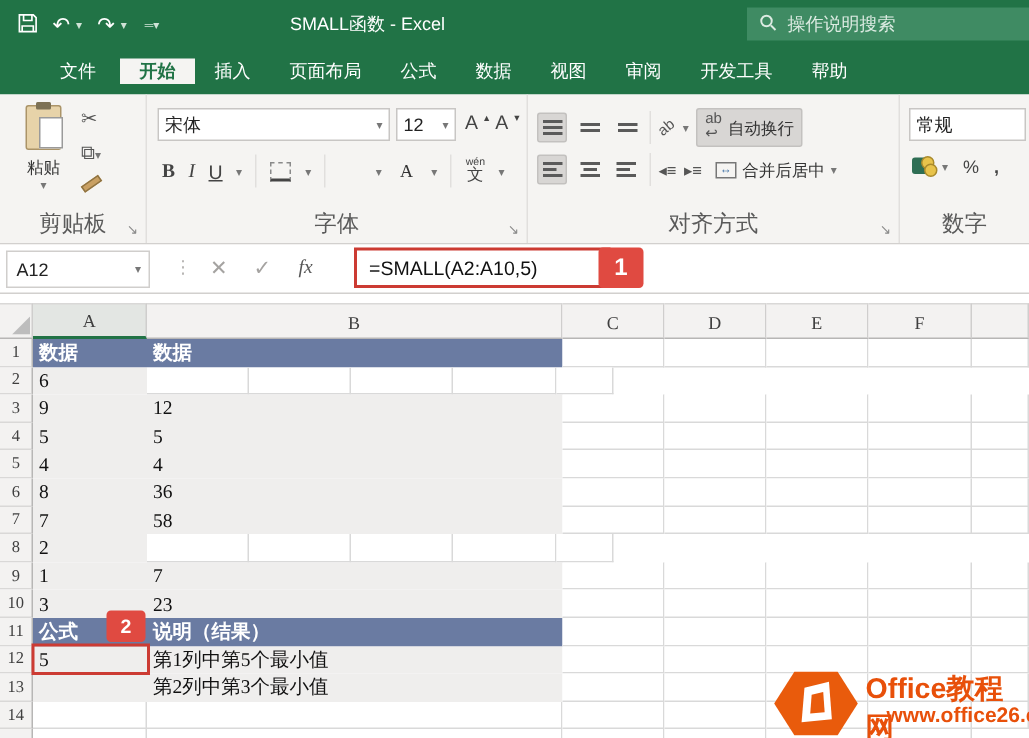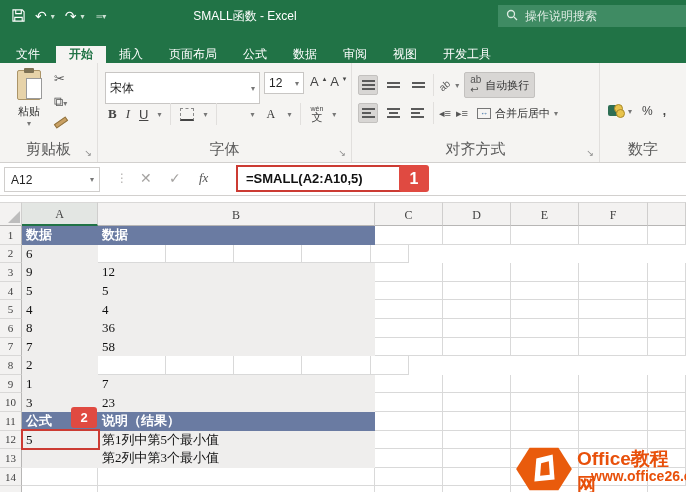--- a/index.html
+++ b/index.html
@@ -8,21 +8,21 @@
 
   
   .titlebar { position:absolute; left:0; top:0; width:686px; height:32px; background:#217346; display:flex; align-items:center; }
   .qat { display:flex; align-items:center; gap:10px; margin-left:12px; color:#fff; }
   .qat .qicon { color:#fff; font-size:14px; line-height:1; cursor:default; }
   .qat .mini-drop { font-size:8px; color:#cfe3d6; margin-left:-6px; }
   .title-text { position:absolute; left:130px; width:230px; text-align:center; color:#fff; font-size:12px; }
   .search-box { position:absolute; left:498px; top:5px; width:188px; height:22px; background:#3f8b63; display:flex; align-items:center; color:#dcebe2; font-size:12px; padding-left:8px; gap:7px; }
 
   
-  .tabrow { position:absolute; left:0; top:32px; width:686px; height:31px; background:#217346; display:flex; align-items:flex-end; }
+  .tabrow { position:absolute; left:0; top:32px; width:686px; height:31px; background:#217346; display:flex; align-items:center;padding-left:24px; }
   .tab { color:#fff; font-size:12px; display:flex; align-items:center; padding:0 13px; cursor:default; }
   .tab.file { padding:0 16px; }
   .tab.active { background:#f5f4f2; color:#217346; font-weight:bold; }
 
   
   .ribbon { position:absolute; left:0; top:63px; width:686px; height:100px; background:#f5f4f2; border-bottom:1px solid #d2d0ce; color:#444; }
   .rgroup { position:absolute; top:0; height:99px; border-right:1px solid #e1dfdd; }
   .g-clip { left:0; width:98px; }
   .g-font { left:98px; width:254px; }
   .g-align { left:352px; width:248px; }
@@ -33,21 +33,21 @@
   .paste-btn { position:absolute; left:8px; top:7px; width:42px; height:72px; text-align:center; }
   .clipb { position:relative; width:24px; height:30px; margin:0 auto; background:#e7d3a9; border:1px solid #ab9468; border-radius:2px; }
   .clipb .clip { position:absolute; left:6px; top:-3px; width:10px; height:5px; background:#7d7154; border-radius:1px; }
   .clipb .page { position:absolute; left:8px; top:7px; width:16px; height:21px; background:#fff; border:1px solid #9a9a9a; }
   .paste-label { font-size:11px; margin-top:4px; color:#333;text-align:center; }
   .side-icons { position:absolute; left:54px; top:8px; display:flex; flex-direction:column; gap:7px; }
   .sicon { font-size:13px; color:#555; line-height:1.2; }
   .brush { width:14px; height:5px; background:#c9a063; border:1px solid #8f7342; transform:rotate(-35deg); margin-top:4px; }
 
   .selbox { background:#fff; border:1px solid #c8c6c4; display:flex; align-items:center; font-size:12px; color:#222; padding:0 4px; justify-content:space-between; }
-  .fontname { position:absolute; left:7px; top:9px; width:155px; height:32px; }
+  .fontname { position:absolute; left:7px; top:9px; width:155px; height:22px; }
   .fontsize { position:absolute; left:166px; top:9px; width:40px; height:22px; }
   .fbig { position:absolute; left:212px; top:11px; font-size:13px; color:#444; letter-spacing:4px; }
   .fbig sup { font-size:7px; }
   .fontrow2 { position:absolute; left:10px; top:40px; display:flex; align-items:center; gap:9px; }
   .biu { font-size:13px; color:#444; }
   .biu.b { font-weight:bold; font-family:"Liberation Serif",serif; }
   .biu.i { font-style:italic; font-family:"Liberation Serif",serif; }
   .biu.u { text-decoration:underline; }
   .mini { font-size:8px; color:#777; }
   .vline { width:1px; height:22px; background:#e1dfdd; }
@@ -84,21 +84,21 @@
   .coin-ic .c1 { left:6px; top:0; } .coin-ic .c2 { left:8px; top:5px; }
 
   
   .fbar { position:absolute; left:0; top:163px; width:686px; height:33px; background:#fff; border-bottom:1px solid #d2d0ce; }
   .namebox { position:absolute; left:4px; top:4px; width:96px; height:25px; border:1px solid #d0cecc; display:flex; align-items:center; padding-left:6px; font-size:12px; color:#222; }
   .namebox .nb-arrow { position:absolute; right:5px; font-size:8px; color:#777; }
   .fb-dots { position:absolute; left:116px; top:8px; color:#b5b3b1; font-size:12px; }
   .fb-x { position:absolute; left:140px; top:7px; color:#a5a3a1; font-size:14px; }
   .fb-check { position:absolute; left:169px; top:7px; color:#a5a3a1; font-size:14px; }
   .fb-fx { position:absolute; left:199px; top:7px; color:#555; font-size:13px; font-style:italic; font-family:"Liberation Serif",serif; }
-  .formula-redbox { position:absolute; left:236px; top:2px; width:171px; height:27px; border:2px solid #cc3b33; display:flex; align-items:center; padding-left:8px; font-size:13px; color:#111; background:#fff;font-weight:bold; }
+  .formula-redbox { position:absolute; left:236px; top:2px; width:171px; height:27px; border:2px solid #cc3b33; display:flex; align-items:center; padding-left:8px; font-size:13px; color:#111; background:#fff; }
   .badge { background:#e04a41; color:#fff; font-weight:bold; display:flex; align-items:center; justify-content:center; border-radius:3px; }
   .badge1 { position:absolute; left:399px; top:2px; width:30px; height:27px; font-size:16px; }
 
   
   .sheet { position:absolute; left:0; top:196px; width:686px; height:296px; background:#fff; }
   .colheads { position:absolute; left:0; top:6px; width:686px; height:24px; display:flex; }
   .ch { background:#f3f2f1; border-right:1px solid #cfcecd; border-bottom:1px solid #b7b6b5; border-top:1px solid #d9d8d7; display:flex; align-items:flex-end; justify-content:center; font-family:"Liberation Serif",serif; font-size:12px; color:#3f3f3f; padding-bottom:2px; }
   .ch.gutter { width:22px; position:relative; }
   .ch.colA { background:#e3e6e3; border-bottom:2px solid #217346; }
   .rows { position:absolute; left:0; top:30px; width:686px; }
@@ -146,23 +146,24 @@
   </div>
 </div>
 
 <div class="tabrow">
   <div class="tab file">文件</div>
   <div class="tab active">开始</div>
   <div class="tab">插入</div>
   <div class="tab">页面布局</div>
   <div class="tab">公式</div>
   <div class="tab">数据</div>
+  <div class="tab">视图</div>
   <div class="tab">审阅</div>
-  <div class="tab">视图</div>
   <div class="tab">开发工具</div>
+  <div class="tab">帮助</div>
 </div>
 
 <div class="ribbon">
 
   <div class="rgroup g-clip">
     <div class="paste-btn">
       <div class="clipb">
           <div class="clip"></div>
           <div class="page"></div>
         </div>
@@ -260,20 +261,23 @@
         <span class="merge-ic">↔</span>
         <span>合并后居中</span>
         <span class="mini">▾</span>
       </span>
     </div>
     <div class="glabel">对齐方式</div>
     <span class="glauncher">↘</span>
   </div>
 
   <div class="rgroup g-num">
+    <div class="selbox numfmt">
+      <span>常规</span>
+    </div>
     <div class="numrow2">
       <span class="coin-ic">
           <span class="card"></span>
           <span class="c1"></span>
           <span class="c2"></span>
         </span>
       <span class="mini" style="margin-left:-7px">▾</span>
       <span>%</span>
       <span style="font-weight:bold">,</span>
     </div>

